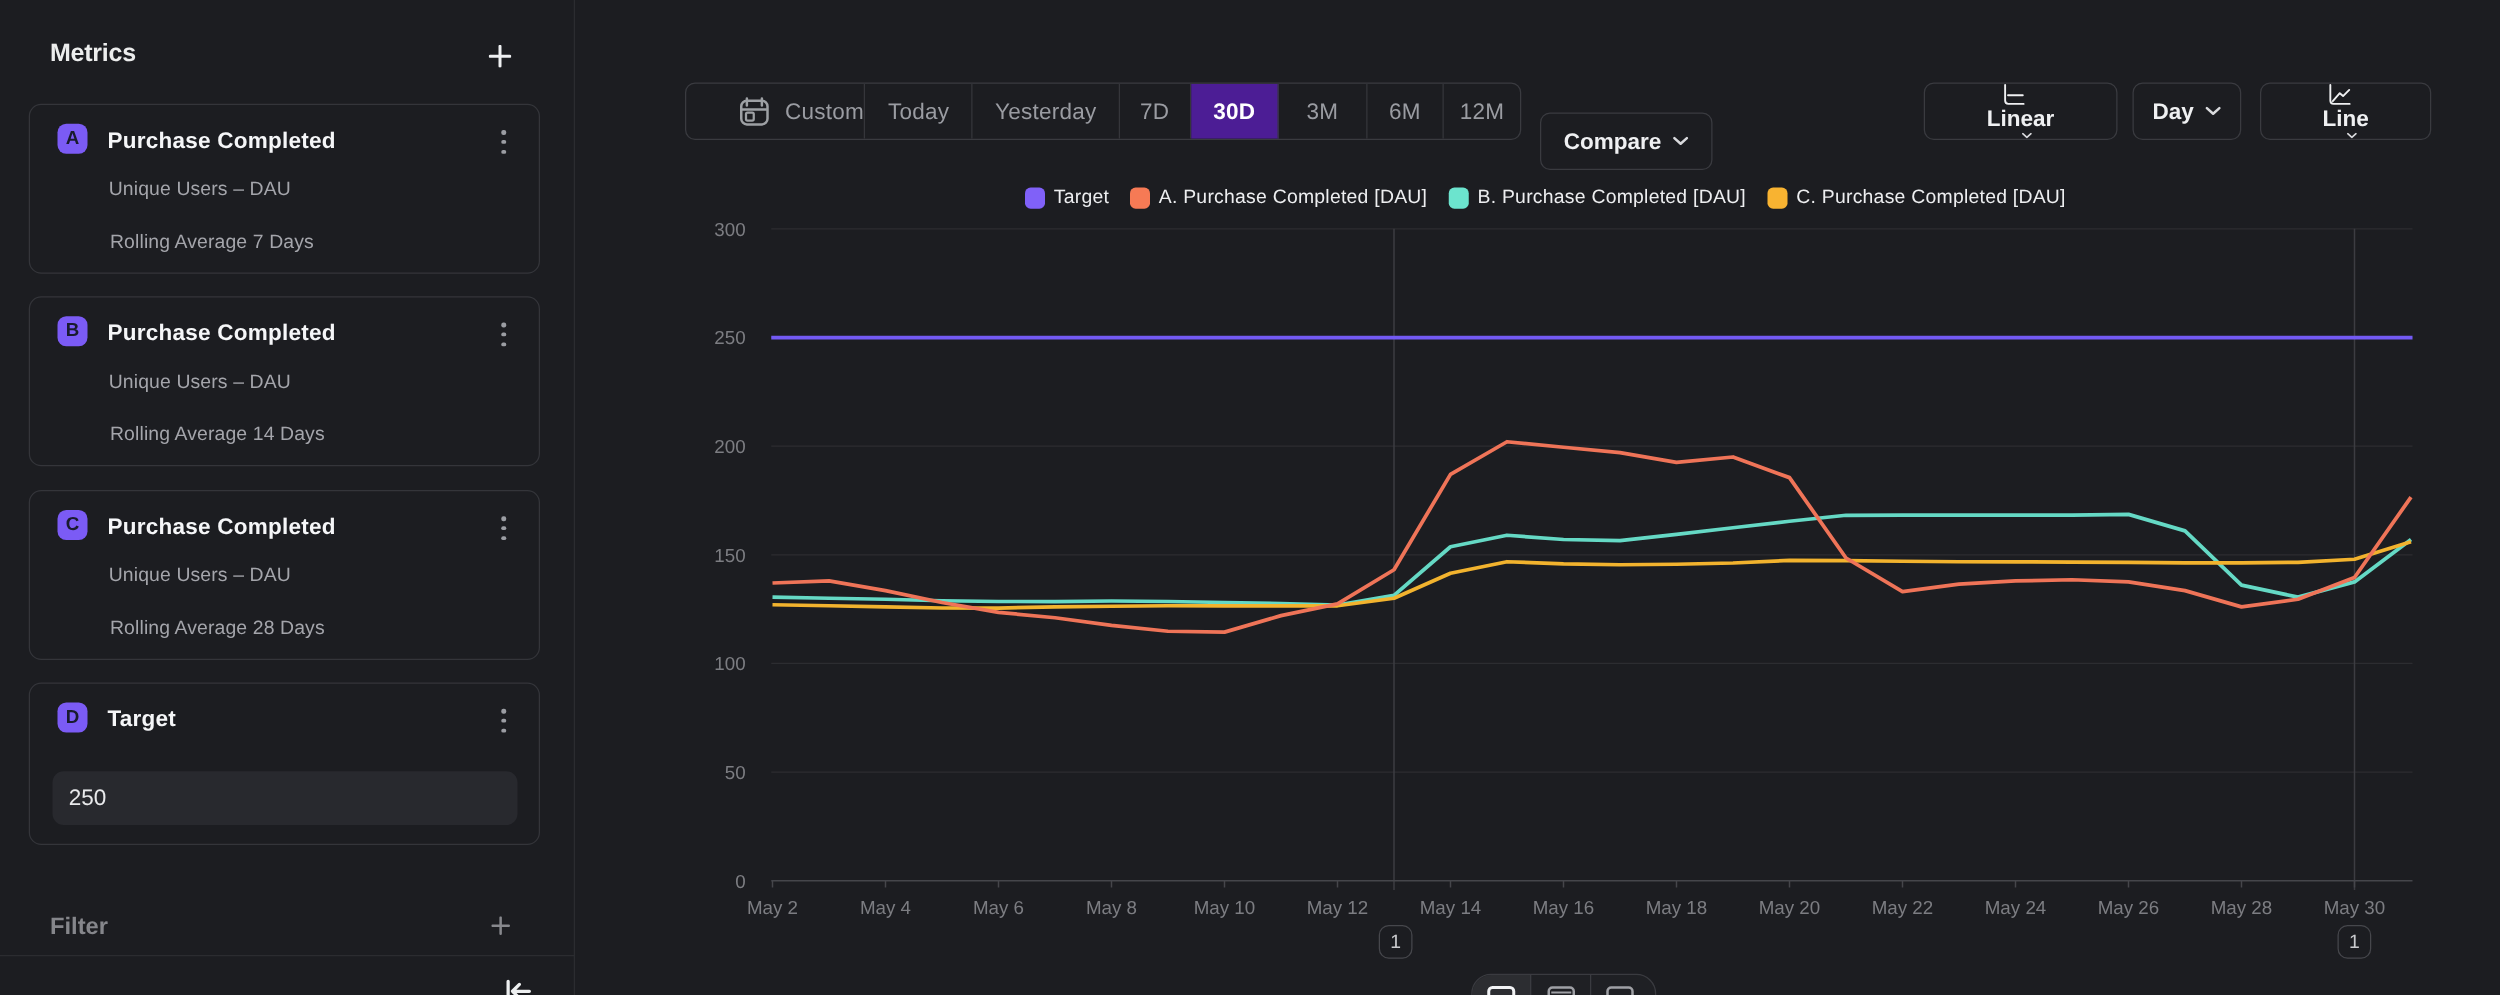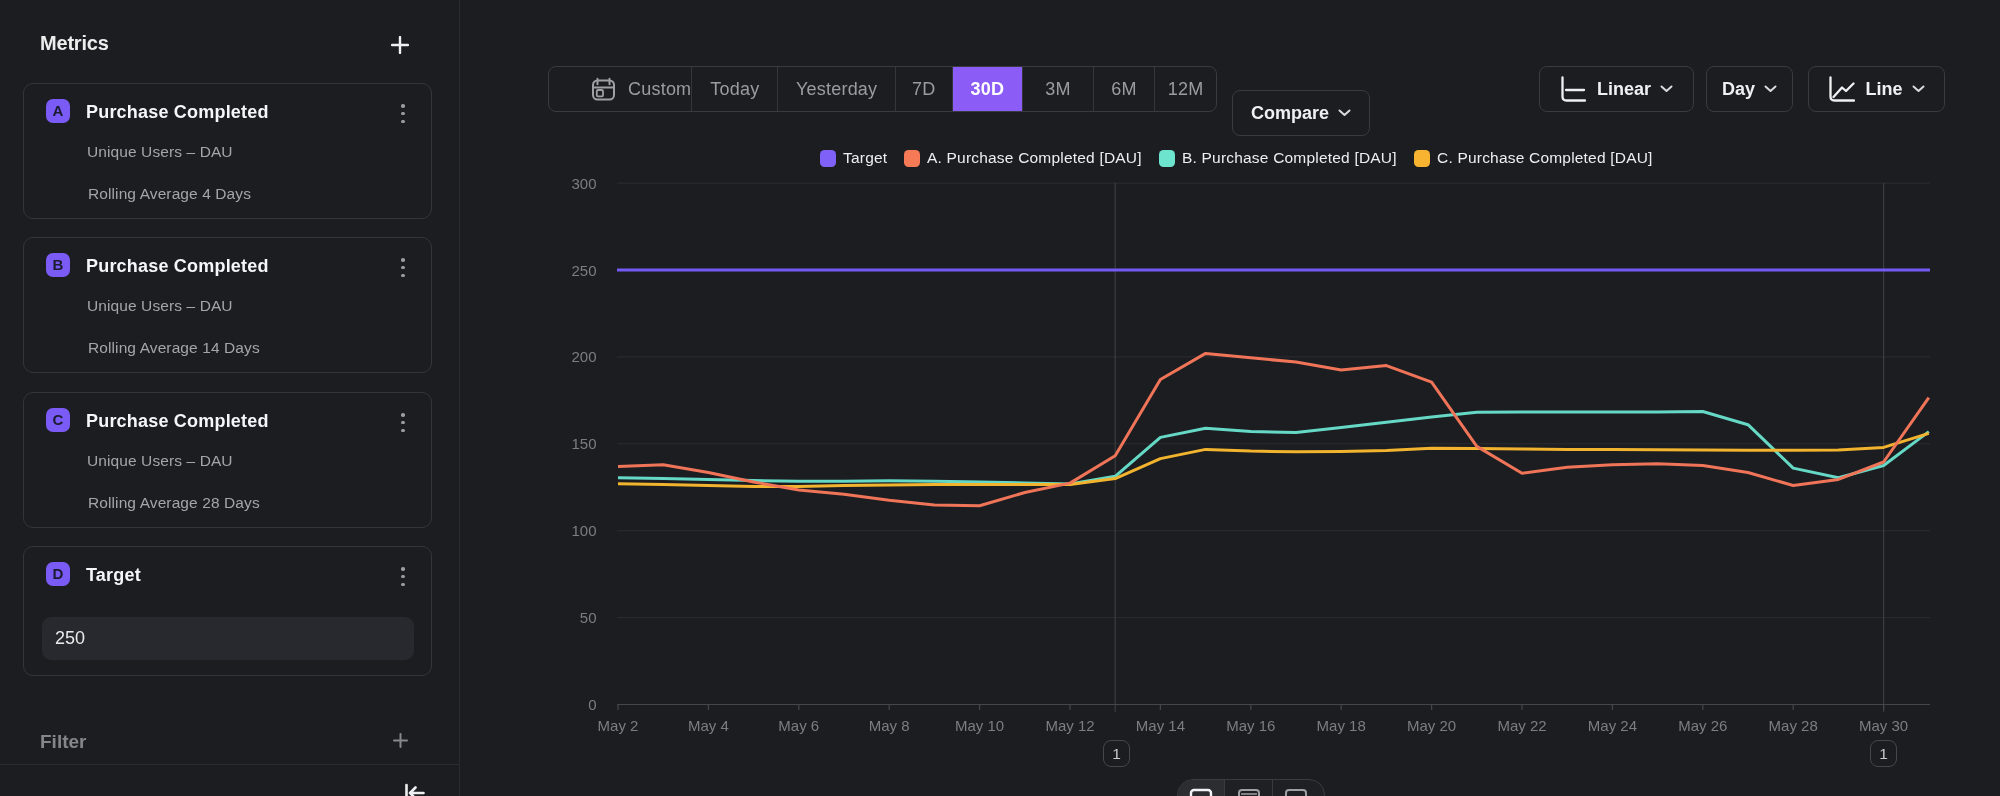--- a/index.html
+++ b/index.html
@@ -19,21 +19,21 @@
 .dots span { display:block; width:3.5px; height:3.5px; border-radius:50%; background:#9b9da3; margin-bottom:4.3px; }
 .input { position:absolute; left:18px; top:70px; width:372px; height:43px; background:#28292e; border-radius:9px; color:#e8e9eb; font-size:18px; line-height:43px; padding-left:13px; }
 .filter-title { position:absolute; left:40px; top:731px; font-size:19px; font-weight:700; color:#85868b; }
 #sb-divider { position:absolute; left:0; top:764px; width:460px; height:1px; background:#2b2c30; }
 
 
 .btn { position:absolute; top:66px; height:46px; border:1px solid #3a3b40; border-radius:8px; background:#1c1d21; }
 #segctl { position:absolute; left:548px; top:66px; width:669px; height:46px; border:1px solid #3a3b40; border-radius:8px; display:flex; overflow:hidden; }
 .seg { height:100%; display:flex; align-items:center; justify-content:center; font-size:18px; color:#9a9ca2; border-right:1px solid #35363b; letter-spacing:.2px; }
 .seg:last-child { border-right:none; }
-.seg.sel { background:#8b5cf6; color:#ffffff; font-weight:700; font-size:18px; }
+.seg.sel { background:#4c1d95; color:#ffffff; font-weight:700; font-size:18px; }
 .btn-label { font-size:18px; font-weight:600; color:#eff0f2; }
 
 
 .leg { position:absolute; top:149px; display:flex; align-items:center; }
 .sw { width:16px; height:16.5px; border-radius:4.5px; margin-right:7px; margin-top:.5px; }
 .leg span { font-size:15.5px; color:#edeef0; letter-spacing:.2px; }
 
 
 .badge1 { position:absolute; width:27px; height:27px; border:1.5px solid #46474c; border-radius:8px; color:#c9cacd; font-size:15.5px; text-align:center; line-height:25px; background:#1c1d21; }
 </style>
@@ -121,21 +121,21 @@
 
   <div class="card" style="top:83px;height:136px;">
     <div class="badge">A</div>
     <div class="ctitle">Purchase Completed</div>
     <div class="dots">
           <span></span>
           <span></span>
           <span></span>
         </div>
     <div class="csub1">Unique Users – DAU</div>
-    <div class="csub2">Rolling Average 4 Days</div>
+    <div class="csub2">Rolling Average 7 Days</div>
   </div>
   <div class="card" style="top:237px;height:136px;">
     <div class="badge">B</div>
     <div class="ctitle">Purchase Completed</div>
     <div class="dots">
           <span></span>
           <span></span>
           <span></span>
         </div>
     <div class="csub1">Unique Users – DAU</div>
@@ -192,39 +192,39 @@
   <div class="seg" style="width:62px;">12M</div>
 </div>
 
 <div class="btn" style="left:1232px;width:138px;display:flex;align-items:center;justify-content:center;margin-top:24px;">
   <span class="btn-label">Compare</span>
   <svg width="13" height="8" viewBox="0 0 13 8" style="margin-left:9px;">
         <path d="M1.5 1.5 L6.5 6 L11.5 1.5" stroke="#d9dadd" stroke-width="2" stroke-linecap="round" stroke-linejoin="round" fill="none"></path>
       </svg>
 </div>
 
-<div class="btn" style="left:1539px;width:155px;display:flex;align-items:center;justify-content:center;">
+<div class="btn" style="left:1539px;width:155px;display:flex;align-items:center;justify-content:center;flex-direction:column;">
   <svg width="26" height="27" viewBox="0 0 26 27" style="margin-right:11px;">
         <path d="M2.5 1.5 V20.5 Q2.5 24.5 6.5 24.5 H25" stroke="#eff0f2" stroke-width="2.3" stroke-linecap="round" fill="none"></path>
         <path d="M6 14 H24" stroke="#eff0f2" stroke-width="2.3" stroke-linecap="round"></path>
       </svg>
   <span class="btn-label">Linear</span>
   <svg width="13" height="8" viewBox="0 0 13 8" style="margin-left:9px;">
         <path d="M1.5 1.5 L6.5 6 L11.5 1.5" stroke="#d9dadd" stroke-width="2" stroke-linecap="round" stroke-linejoin="round" fill="none"></path>
       </svg>
 </div>
 
 <div class="btn" style="left:1706px;width:87px;display:flex;align-items:center;justify-content:center;">
   <span class="btn-label">Day</span>
   <svg width="13" height="8" viewBox="0 0 13 8" style="margin-left:9px;">
         <path d="M1.5 1.5 L6.5 6 L11.5 1.5" stroke="#d9dadd" stroke-width="2" stroke-linecap="round" stroke-linejoin="round" fill="none"></path>
       </svg>
 </div>
 
-<div class="btn" style="left:1808px;width:137px;display:flex;align-items:center;justify-content:center;">
+<div class="btn" style="left:1808px;width:137px;display:flex;align-items:center;justify-content:center;flex-direction:column;">
   <svg width="27" height="27" viewBox="0 0 27 27" style="margin-right:10px;">
         <path d="M2.5 1.5 V20.5 Q2.5 24.5 6.5 24.5 H26" stroke="#eff0f2" stroke-width="2.3" stroke-linecap="round" fill="none"></path>
         <path d="M5.5 21 L14 11.5 L18 15 L25.5 7.5" stroke="#eff0f2" stroke-width="2.3" stroke-linecap="round" stroke-linejoin="round" fill="none"></path>
       </svg>
   <span class="btn-label">Line</span>
   <svg width="13" height="8" viewBox="0 0 13 8" style="margin-left:9px;">
         <path d="M1.5 1.5 L6.5 6 L11.5 1.5" stroke="#d9dadd" stroke-width="2" stroke-linecap="round" stroke-linejoin="round" fill="none"></path>
       </svg>
 </div>
 

